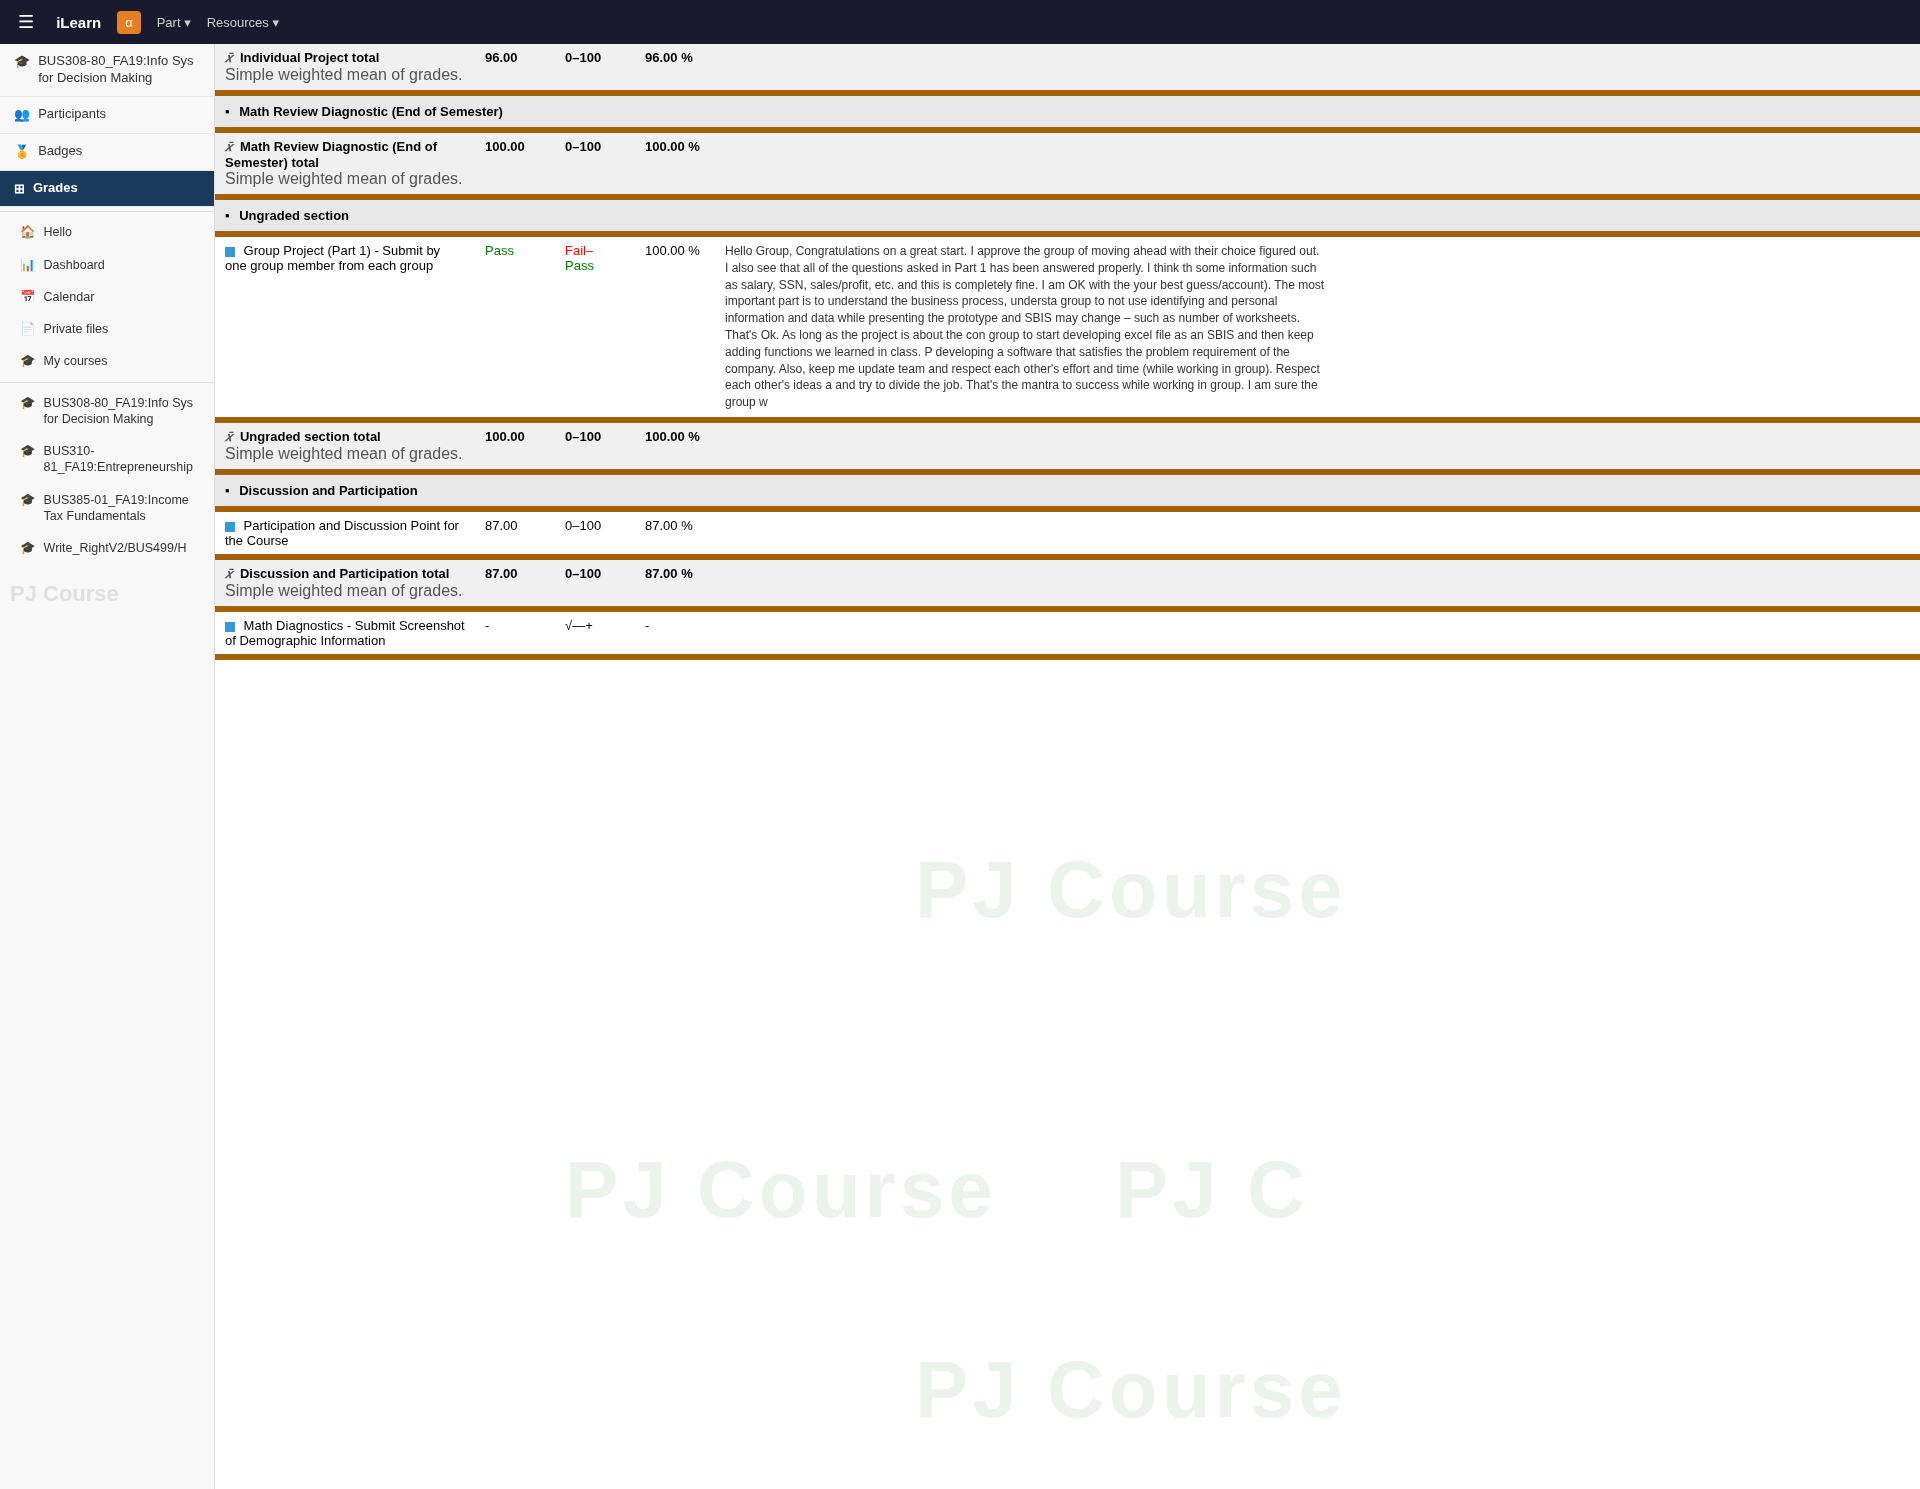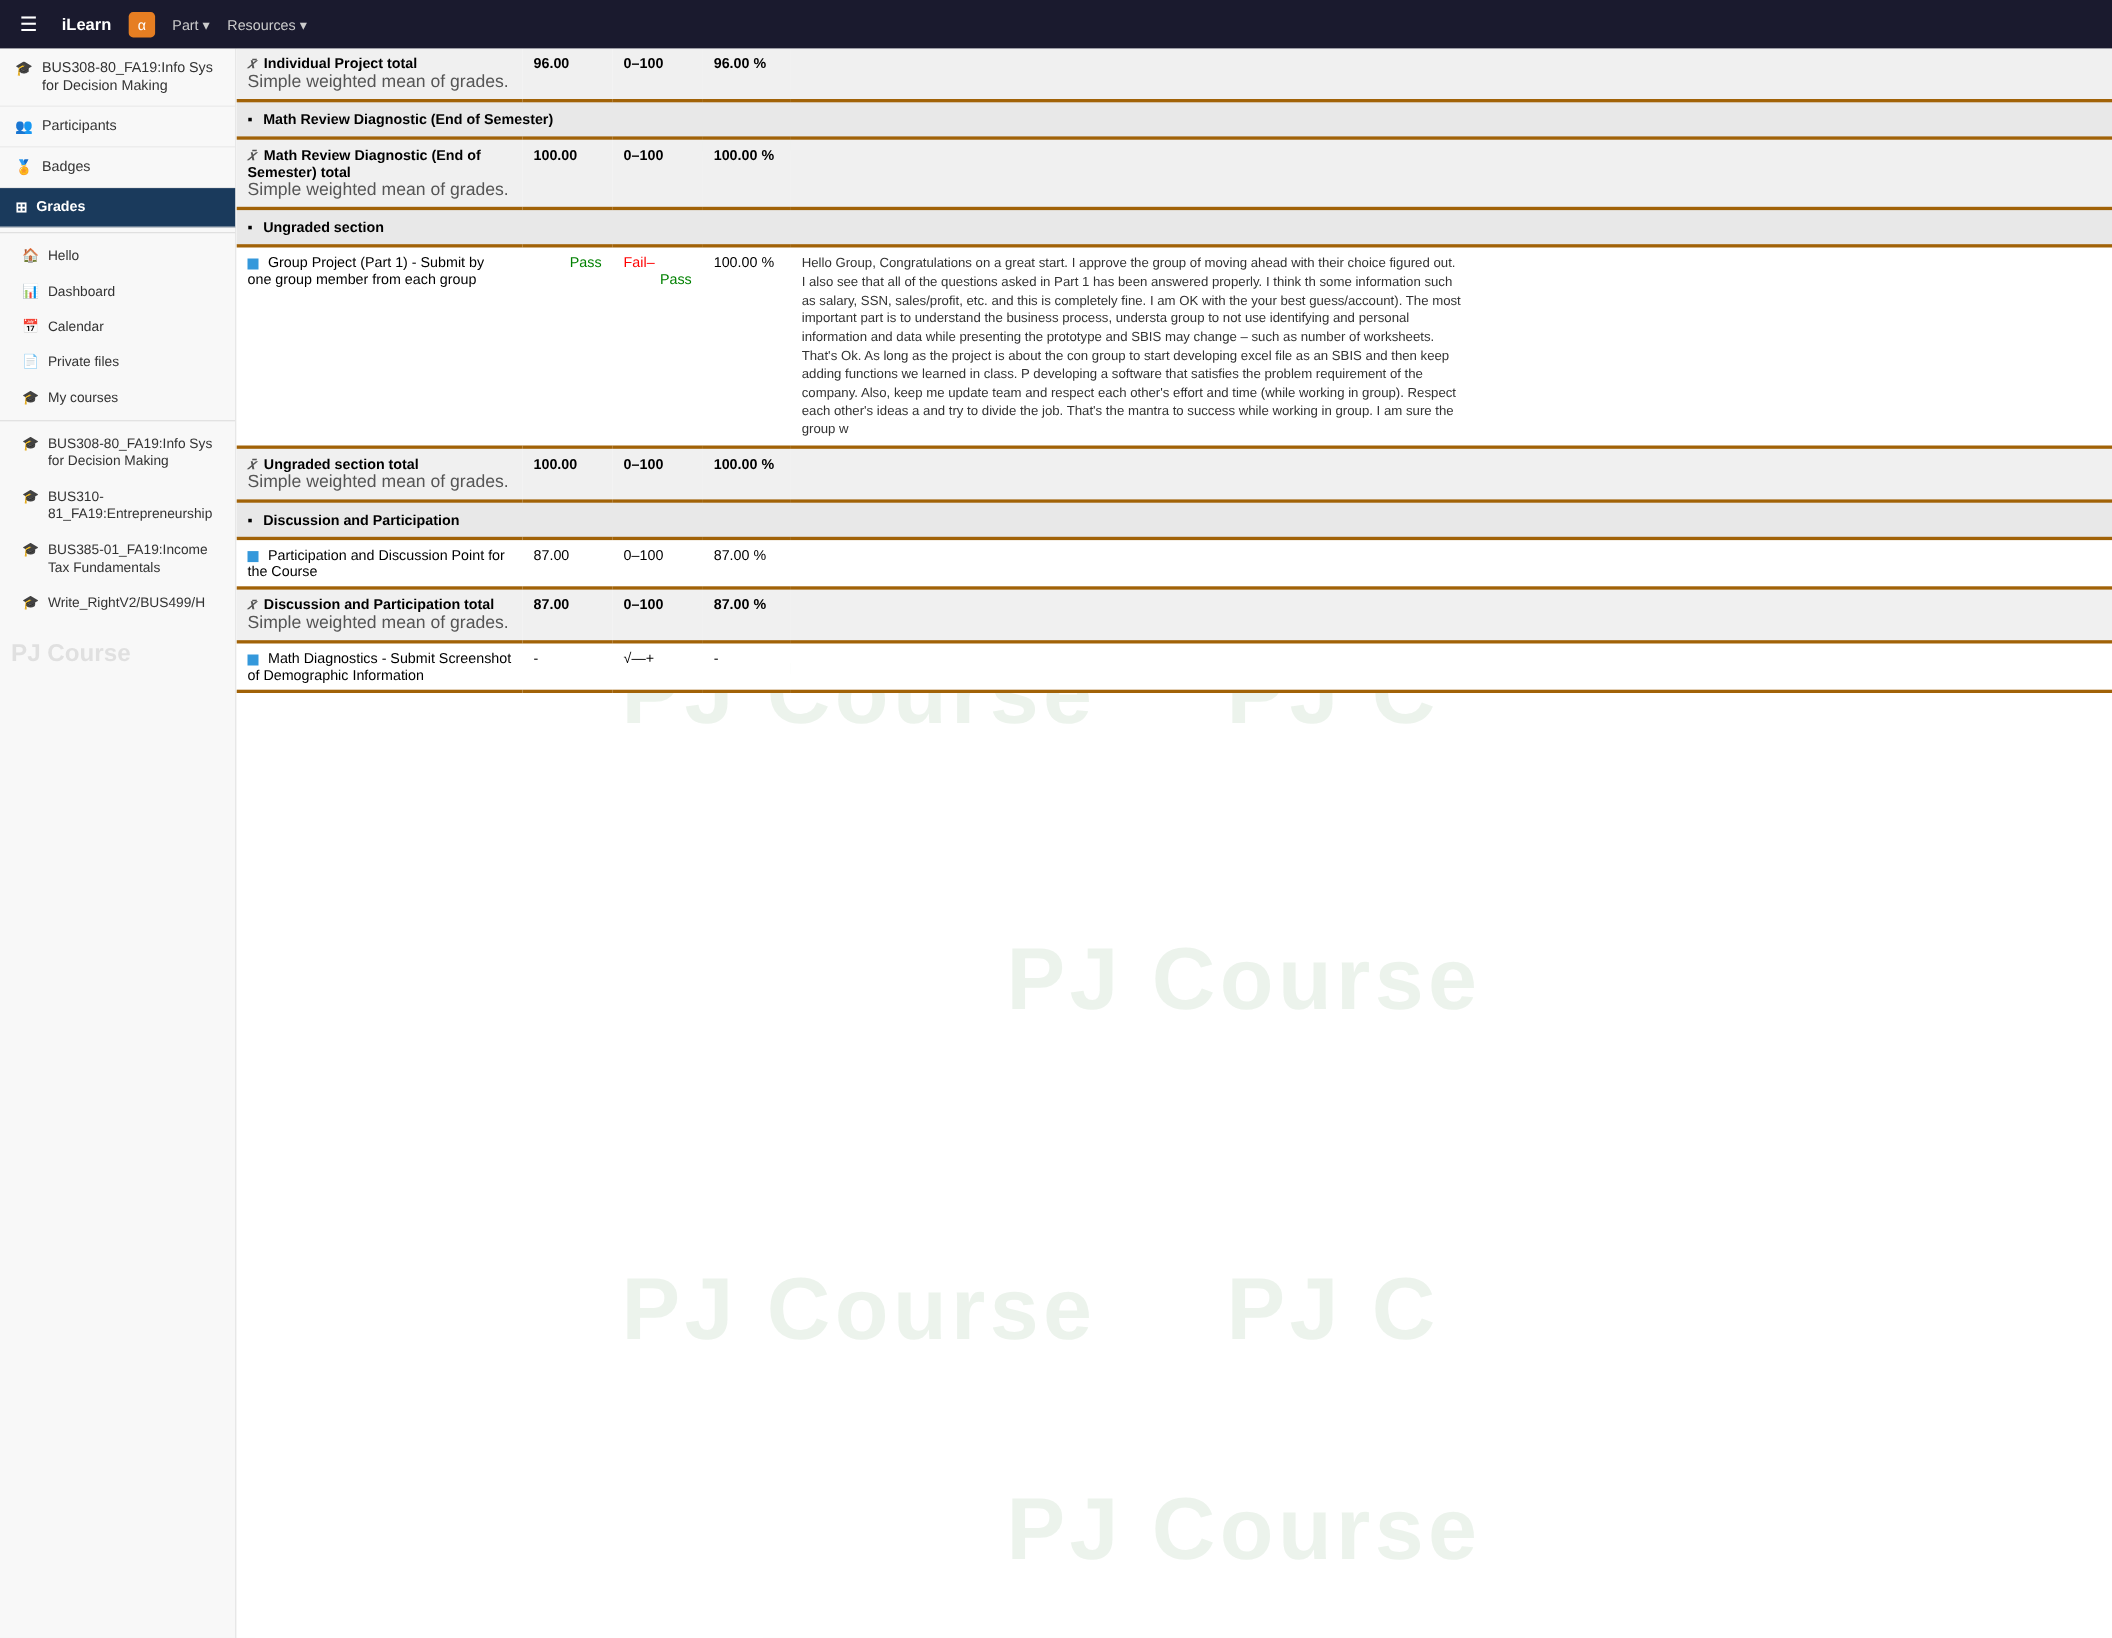--- a/index.html
+++ b/index.html
@@ -38,21 +38,21 @@
     .watermark {
       position: absolute; top: 0; left: 0; right: 0; bottom: 0; pointer-events: none; z-index: 0; overflow: hidden;
     }
     .watermark-text {
       position: absolute; color: rgba(150,190,150,0.18); font-size: 80px; font-weight: bold; white-space: nowrap; letter-spacing: 4px; transform: rotate(0deg);
     }
 
     
     .grade-table { width: 100%; border-collapse: collapse; position: relative; z-index: 1; }
     .grade-table td { padding: 6px 10px; vertical-align: top; font-size: 13px; }
-    .grade-table tr { border-bottom: 3px solid #a16207; }
+    .grade-table tr { border-bottom: 6px solid #a16207; }
 
     
     .cat-header td { background: #e8e8e8; font-weight: bold; font-size: 13px; padding: 8px 10px; margin-left: 41px; }
     .cat-header .cat-icon { margin-right: 6px; }
 
     
     .item-row td { background: white; }
 
     
     .total-row td { background: #f0f0f0; font-weight: bold; }
@@ -69,21 +69,21 @@
     .col-percent { width: 80px; }
     .col-feedback { }
 
     .feedback-text { font-size: 12px; color: #333; max-width: 600px; line-height: 1.4; }
 
     
     .sq-green { display: inline-block; width: 10px; height: 10px; background: #27ae60; margin-right: 5px; vertical-align: middle; }
     .sq-blue { display: inline-block; width: 10px; height: 10px; background: #3498db; margin-right: 5px; vertical-align: middle; }
 
     
-    .pass-badge { color: green; font-size: 13px; margin-left: 33px; }
+    .pass-badge { color: green; font-size: 13px; }
     .fail-badge { color: red; font-size: 13px; }
 
     
     .agg-icon { font-style: italic; color: #555; margin-right: 4px; }
   </style>
 </head>
 <body>
 
 <nav class="top-nav">
   <span class="hamburger">☰</span>

